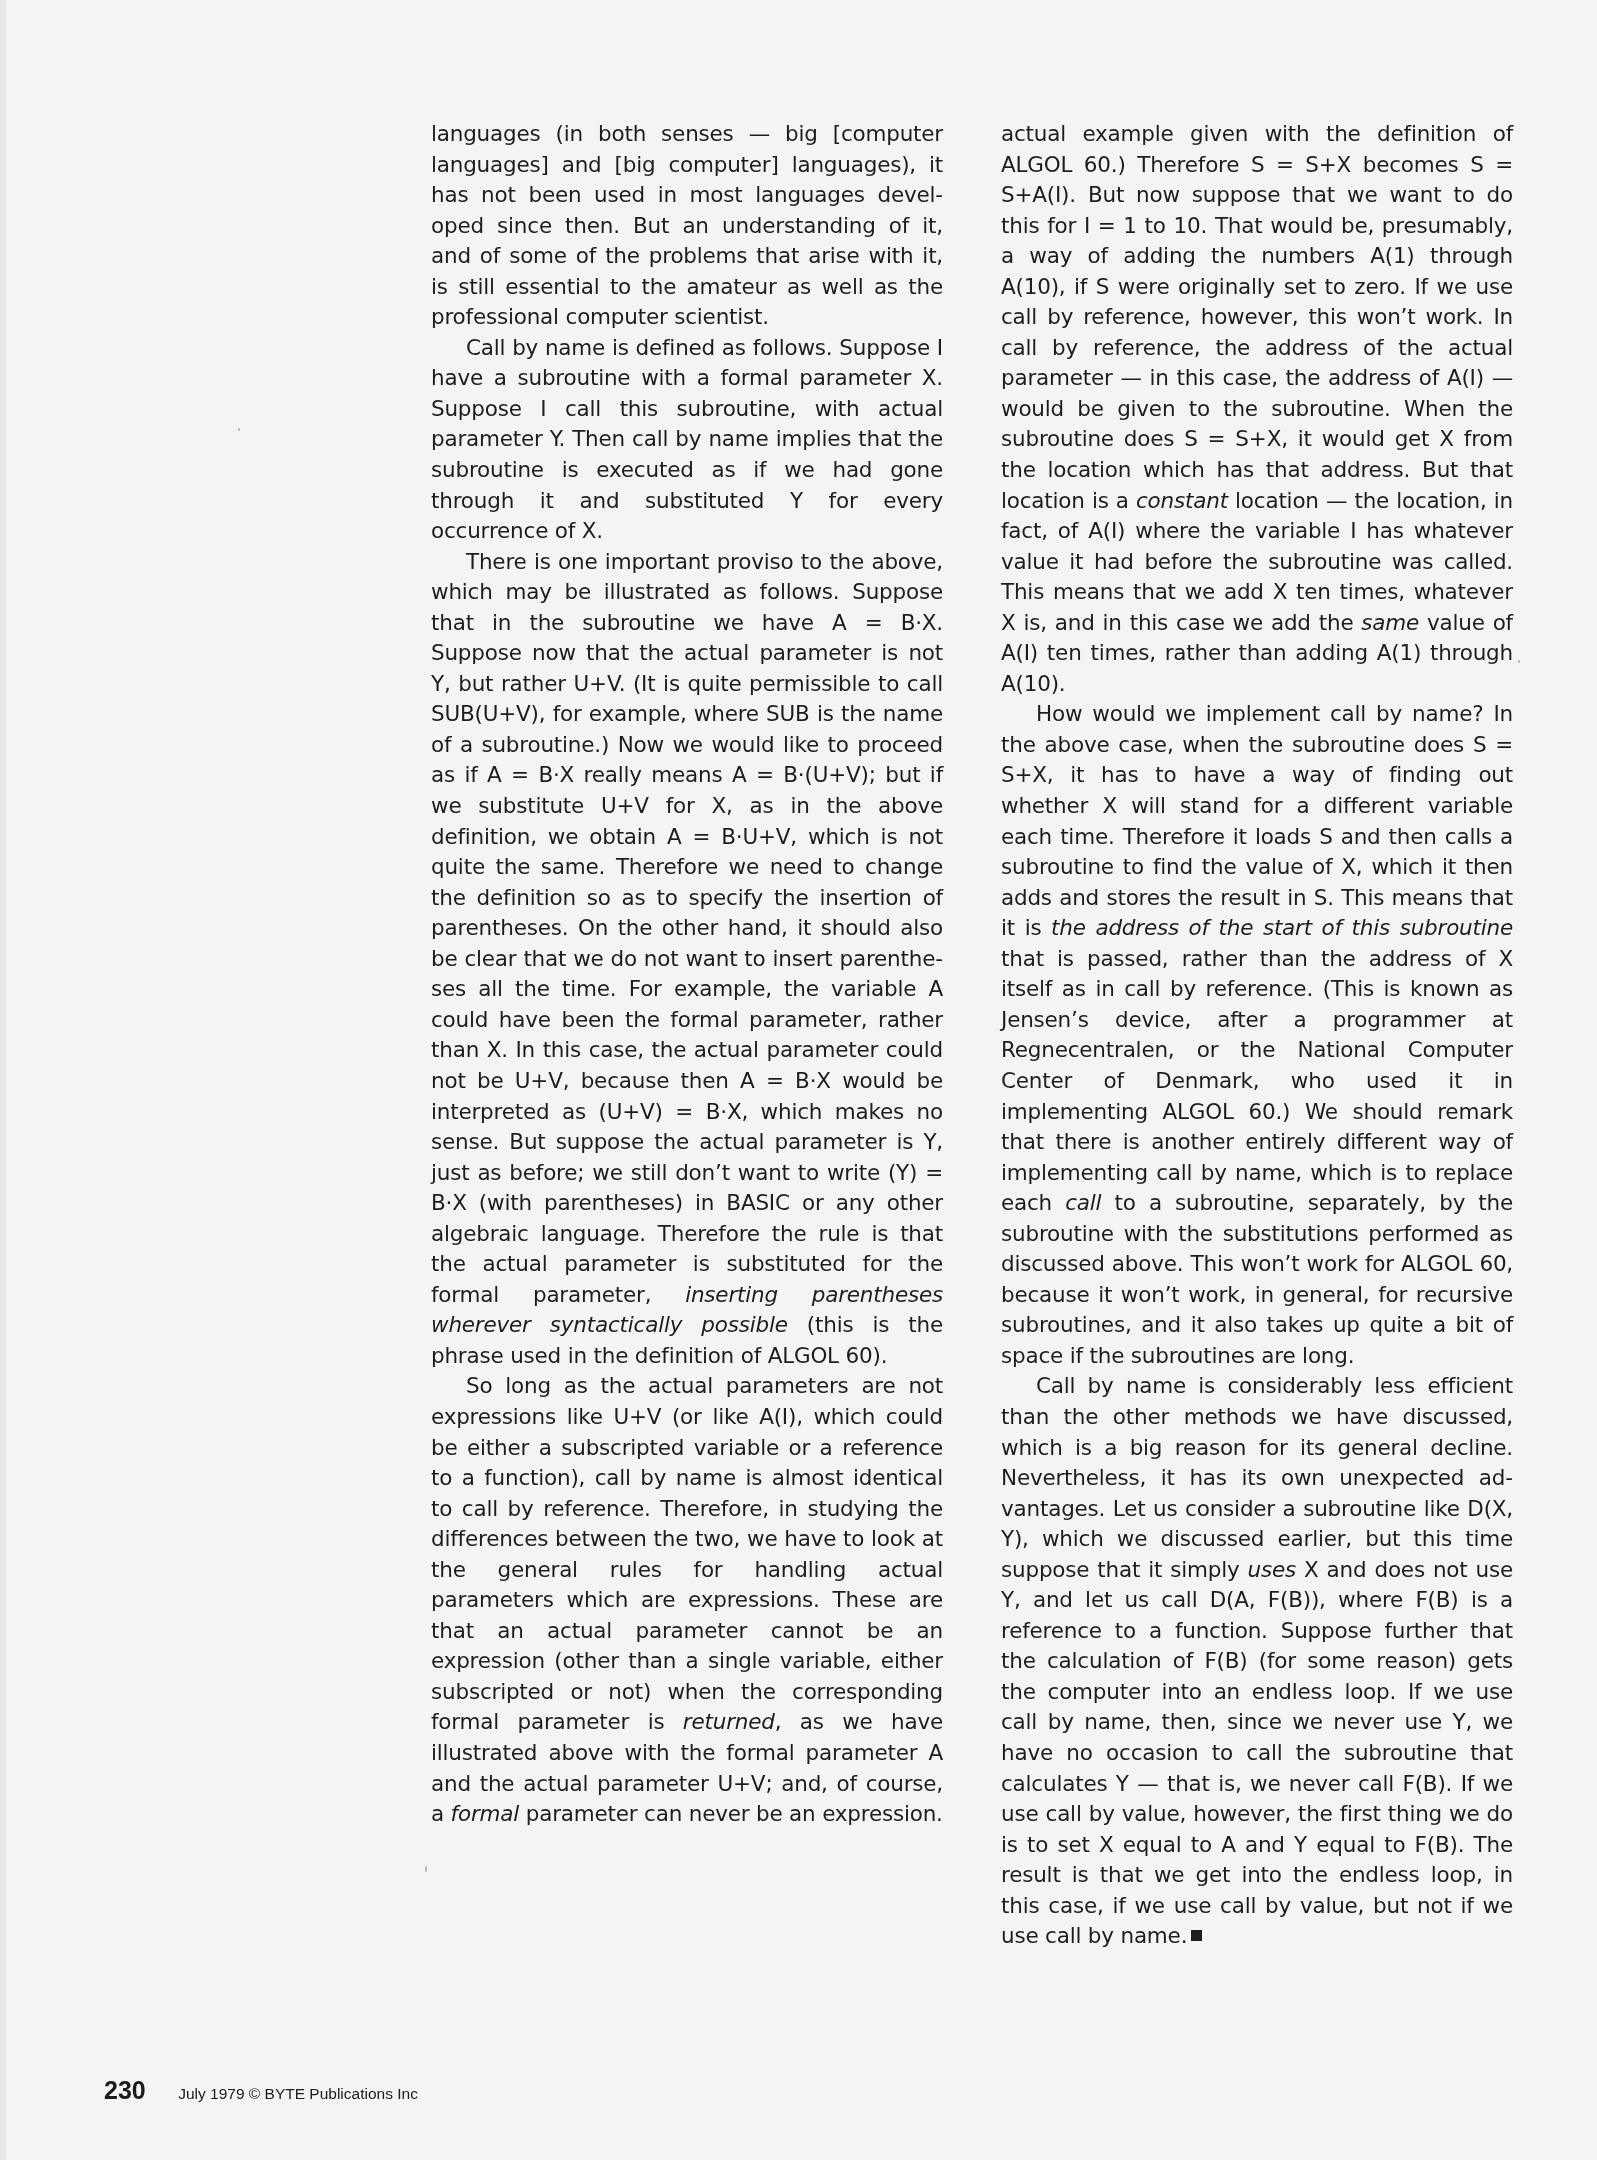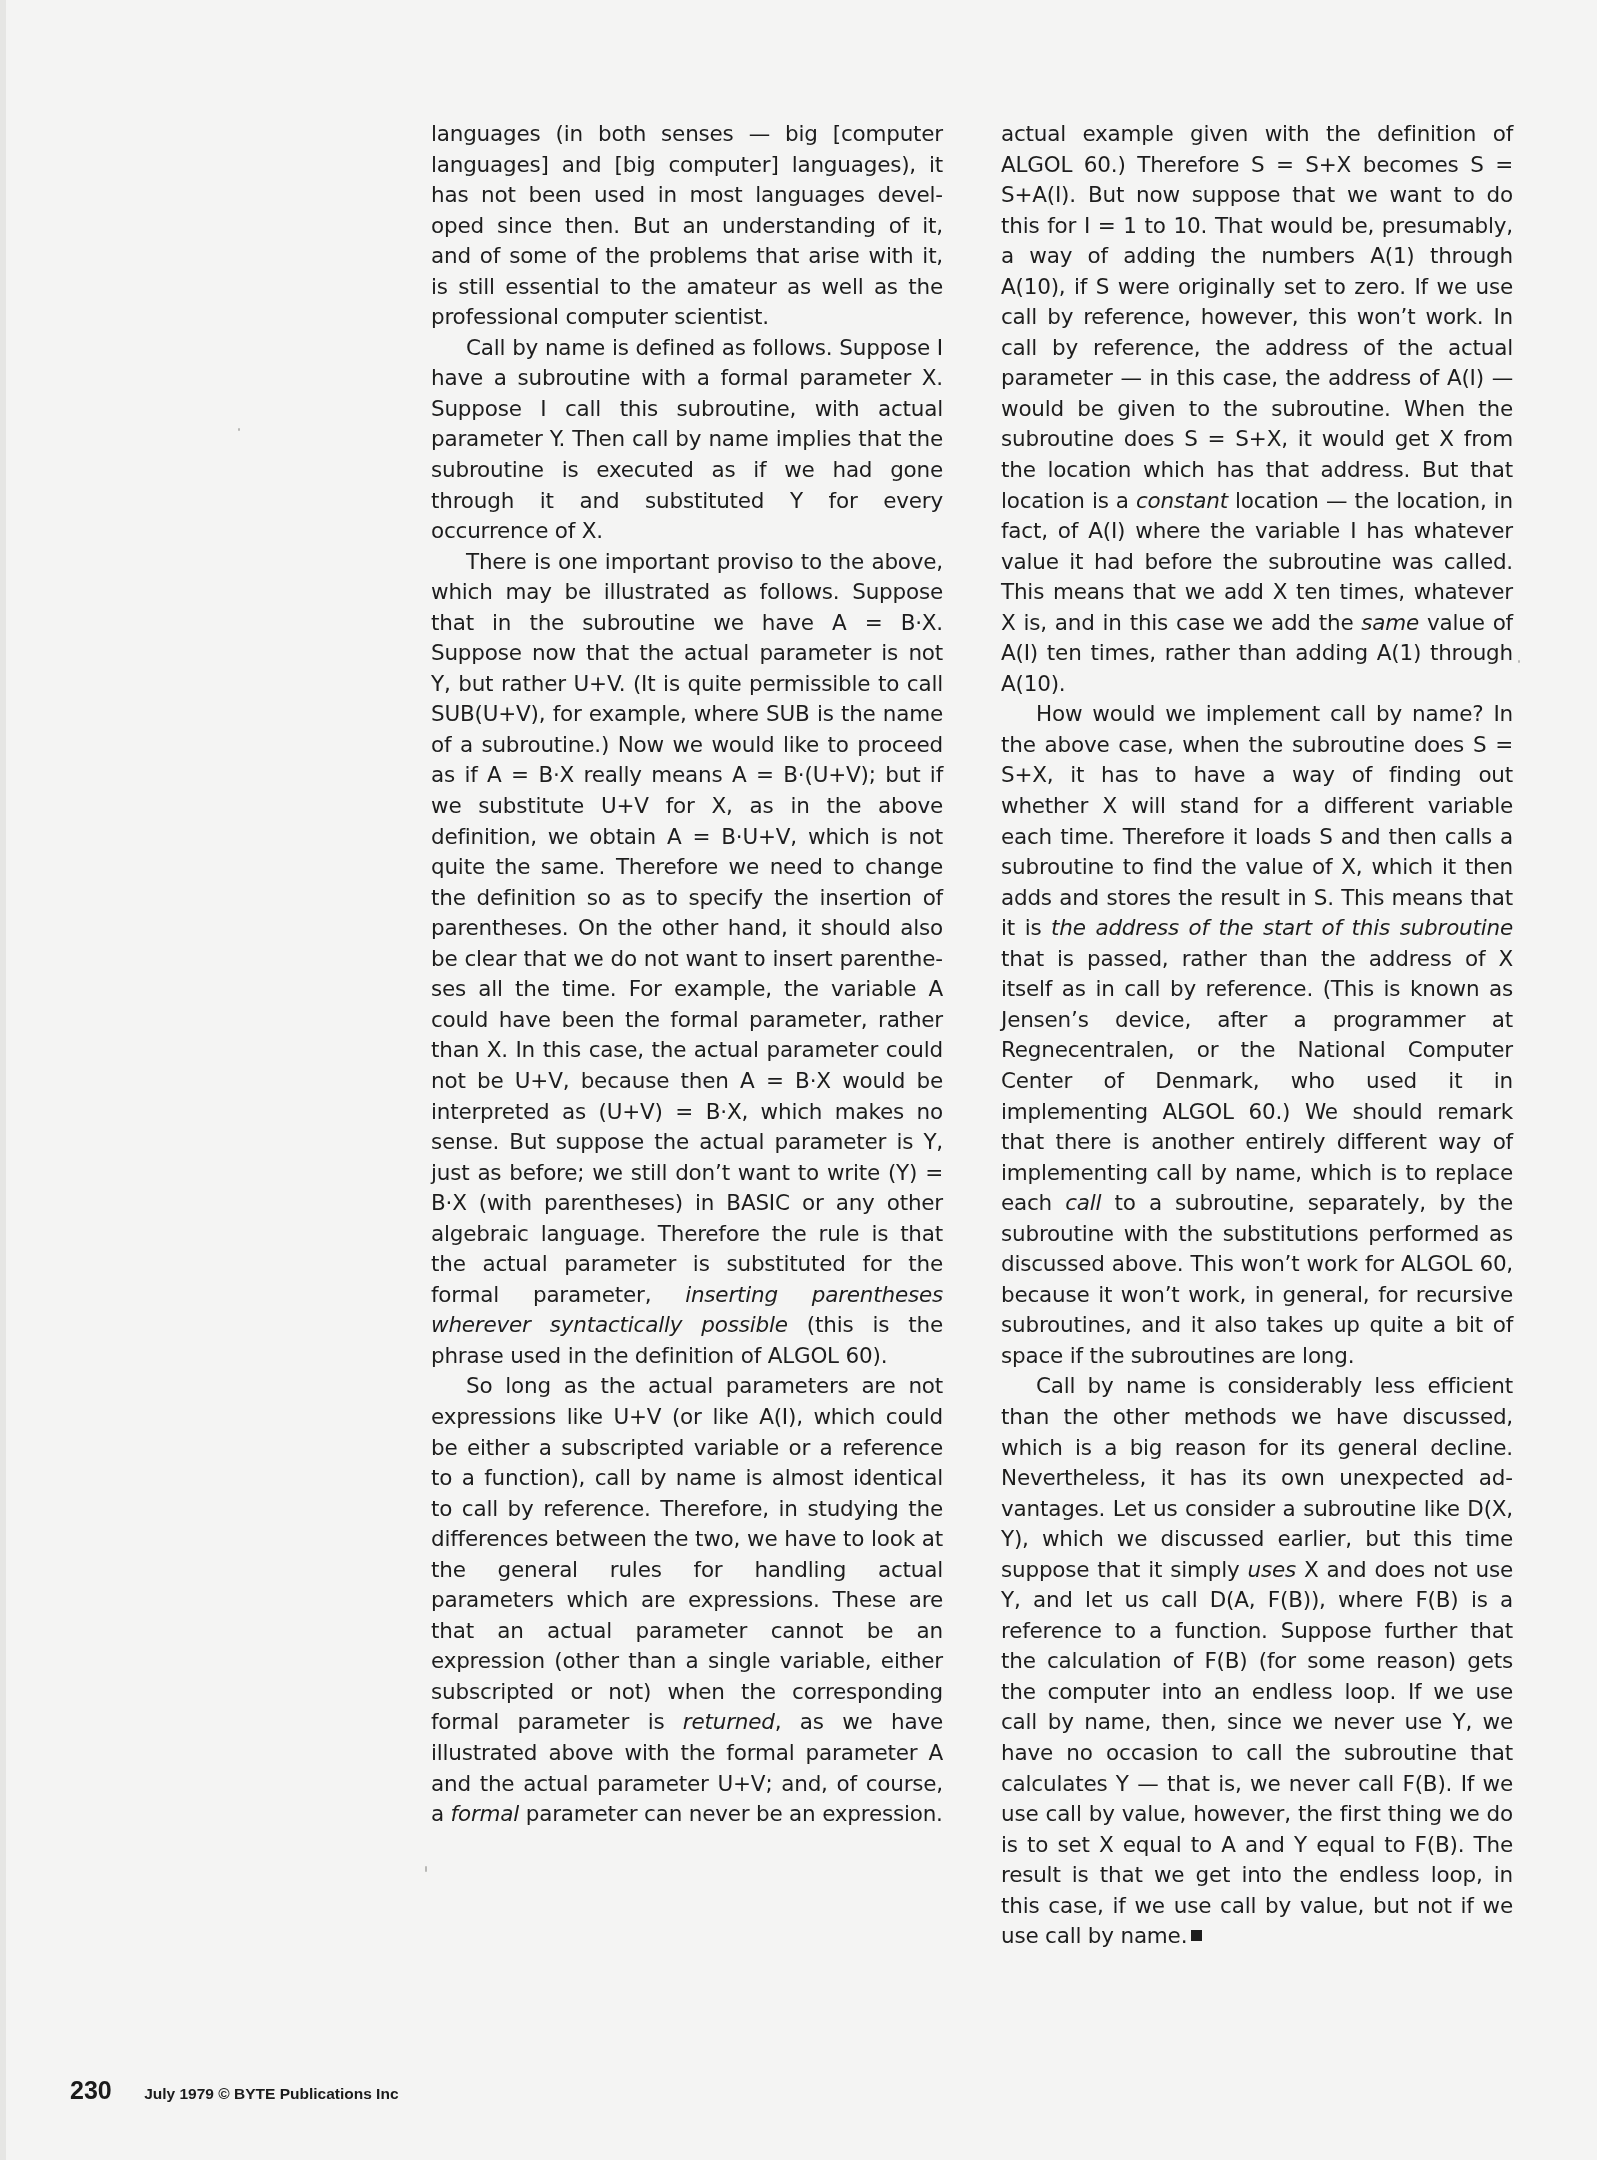--- a/index.html
+++ b/index.html
@@ -36,22 +36,22 @@
   .end-mark {
     display: inline-block; width: 11px; height: 11px; background: #1d1d1d;
     margin-left: 4px; vertical-align: 2px;
   }
   .footer {
     position: absolute; left: 70px; top: 2076px;
     font-family: "Liberation Sans", sans-serif;
     color: #1b1b1b;
     white-space: nowrap;
   }
-  .page-number { font-weight: bold; font-size: 25px; margin-right: 28px; }
-  .footer-credit { font-size: 15.5px; font-weight: bold; }
+  .page-number { font-weight: bold; font-size: 25px; margin-right: 28px; margin-left: 34px; }
+  .footer-credit { font-size: 15.5px; font-weight: normal; }
   .speck { position: absolute; width: 2px; height: 3px; background: #b8b8b6; border-radius: 1px; }
 </style>
 </head>
 <body>
 
 <div class="page-edge"></div>
 <div class="speck" style="left:238px;top:428px;"></div>
 <div class="speck" style="left:1518px;top:660px;"></div>
 <div class="speck" style="left:425px;top:1866px;height:6px;"></div>
 

